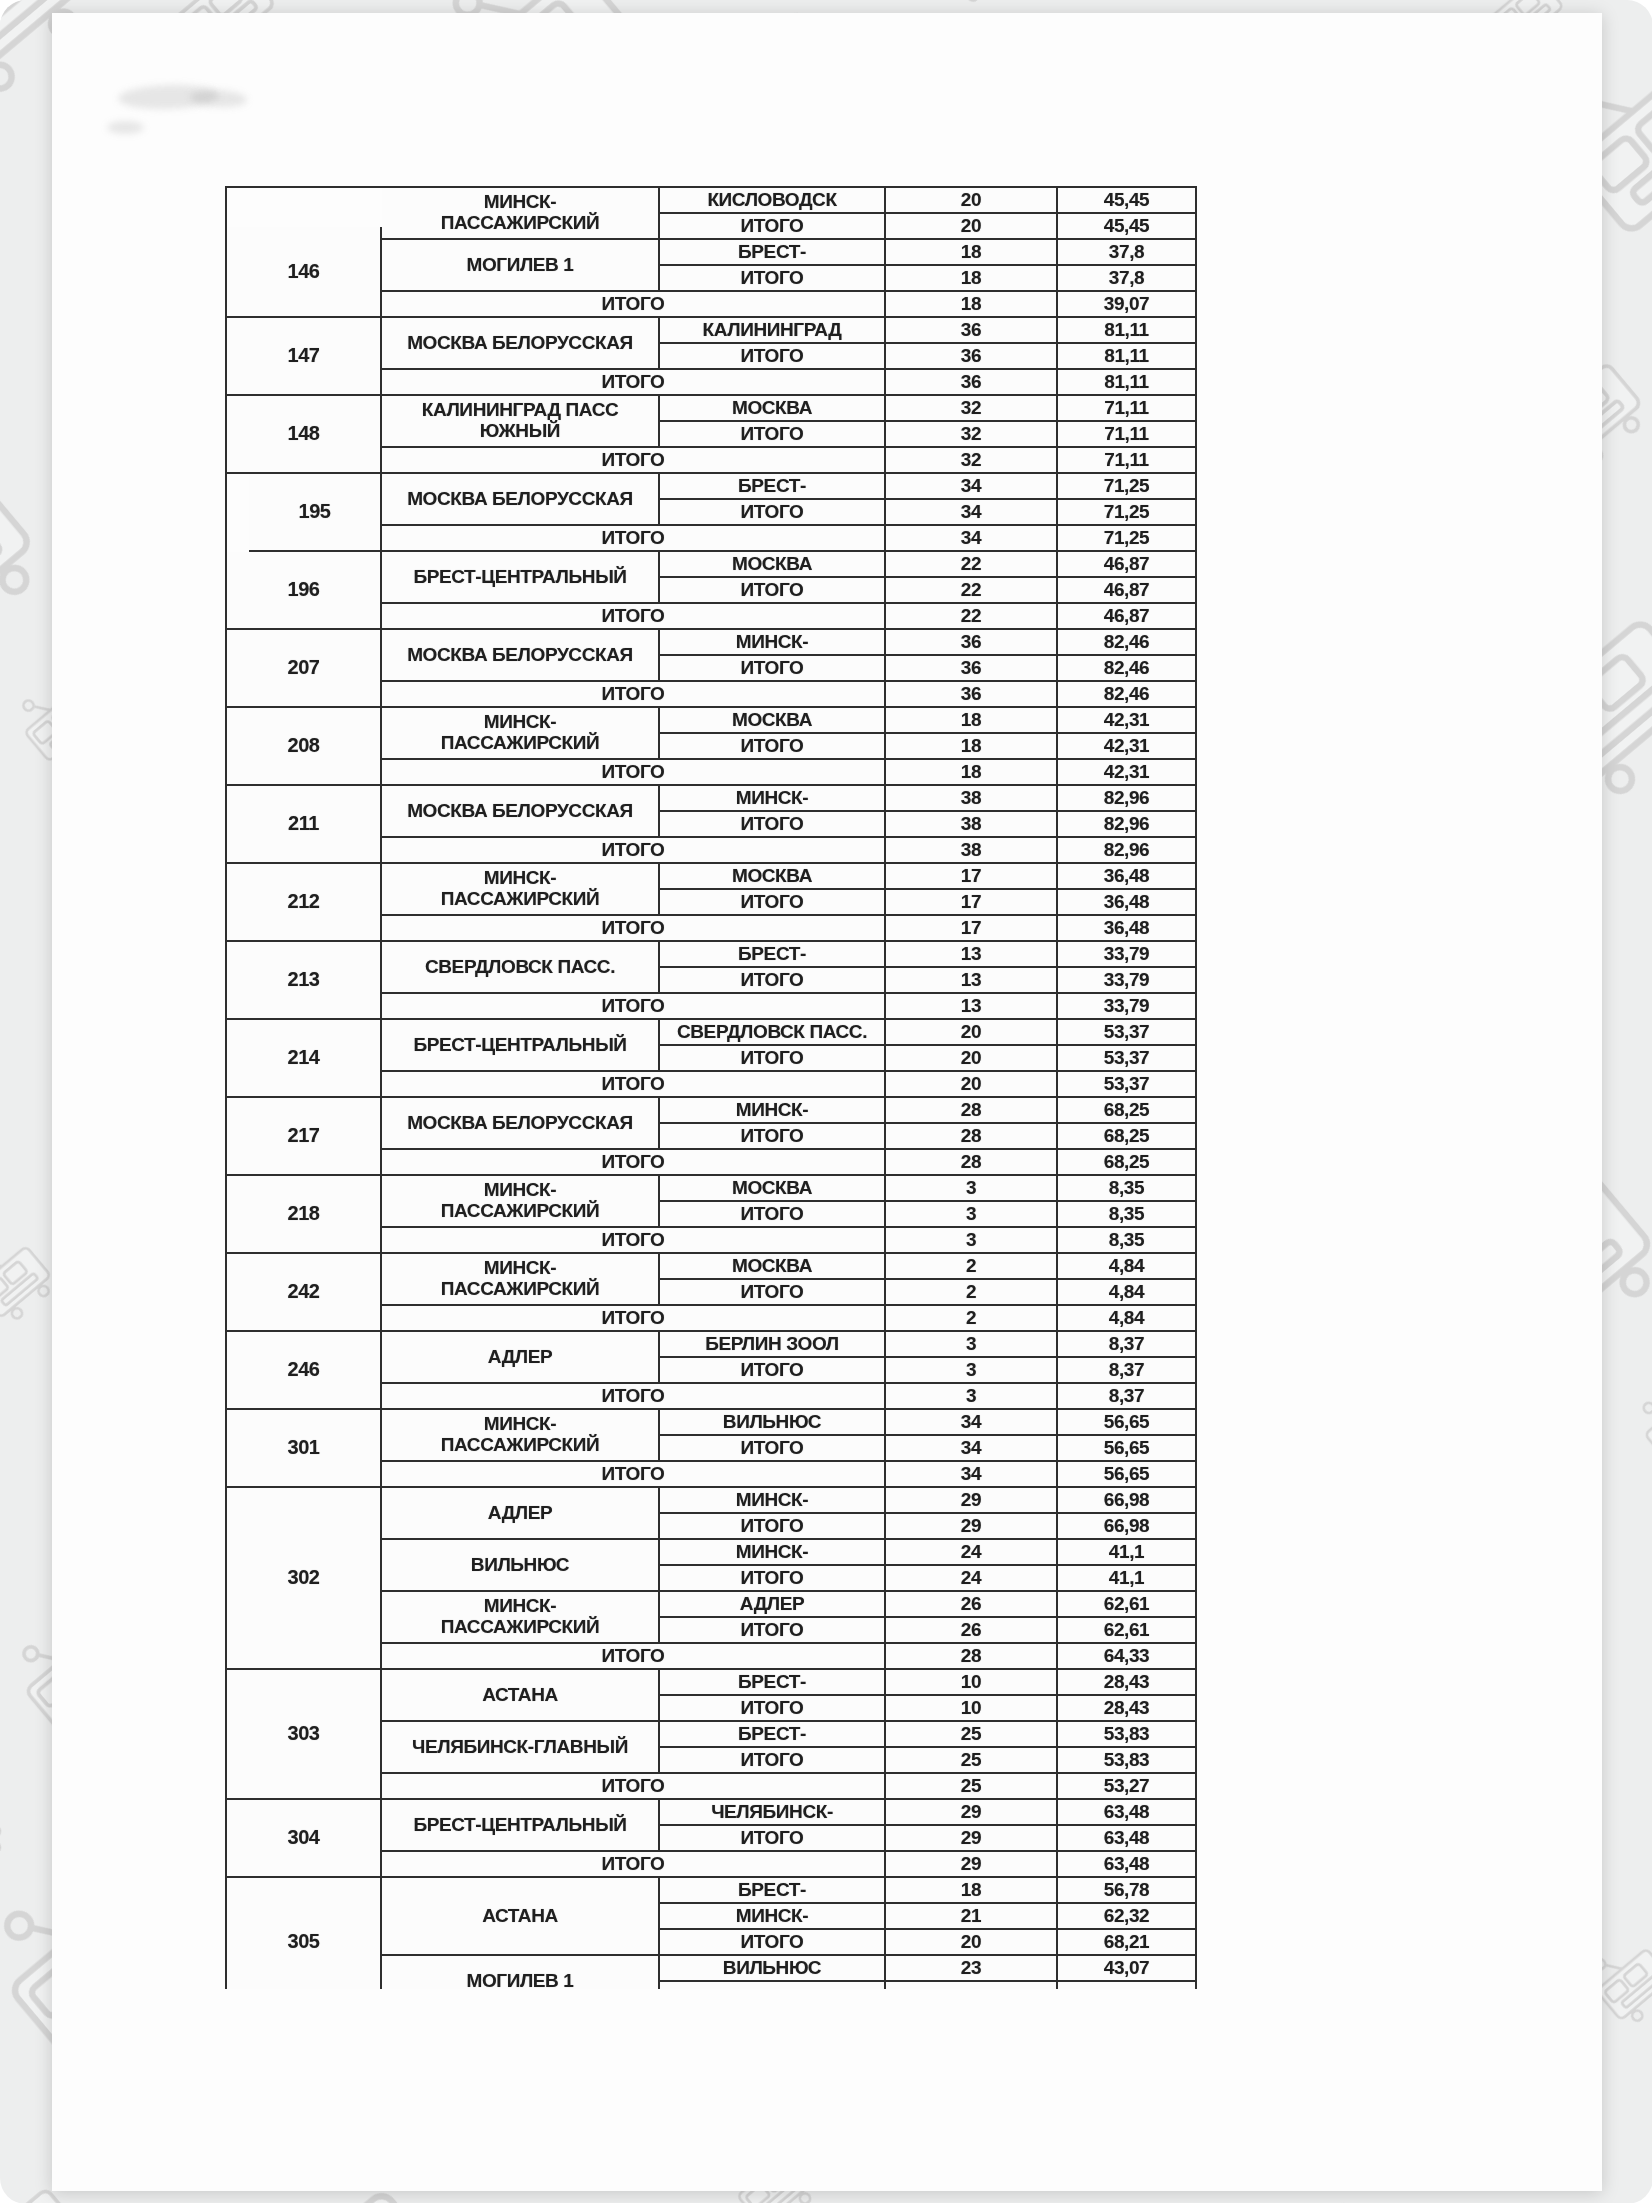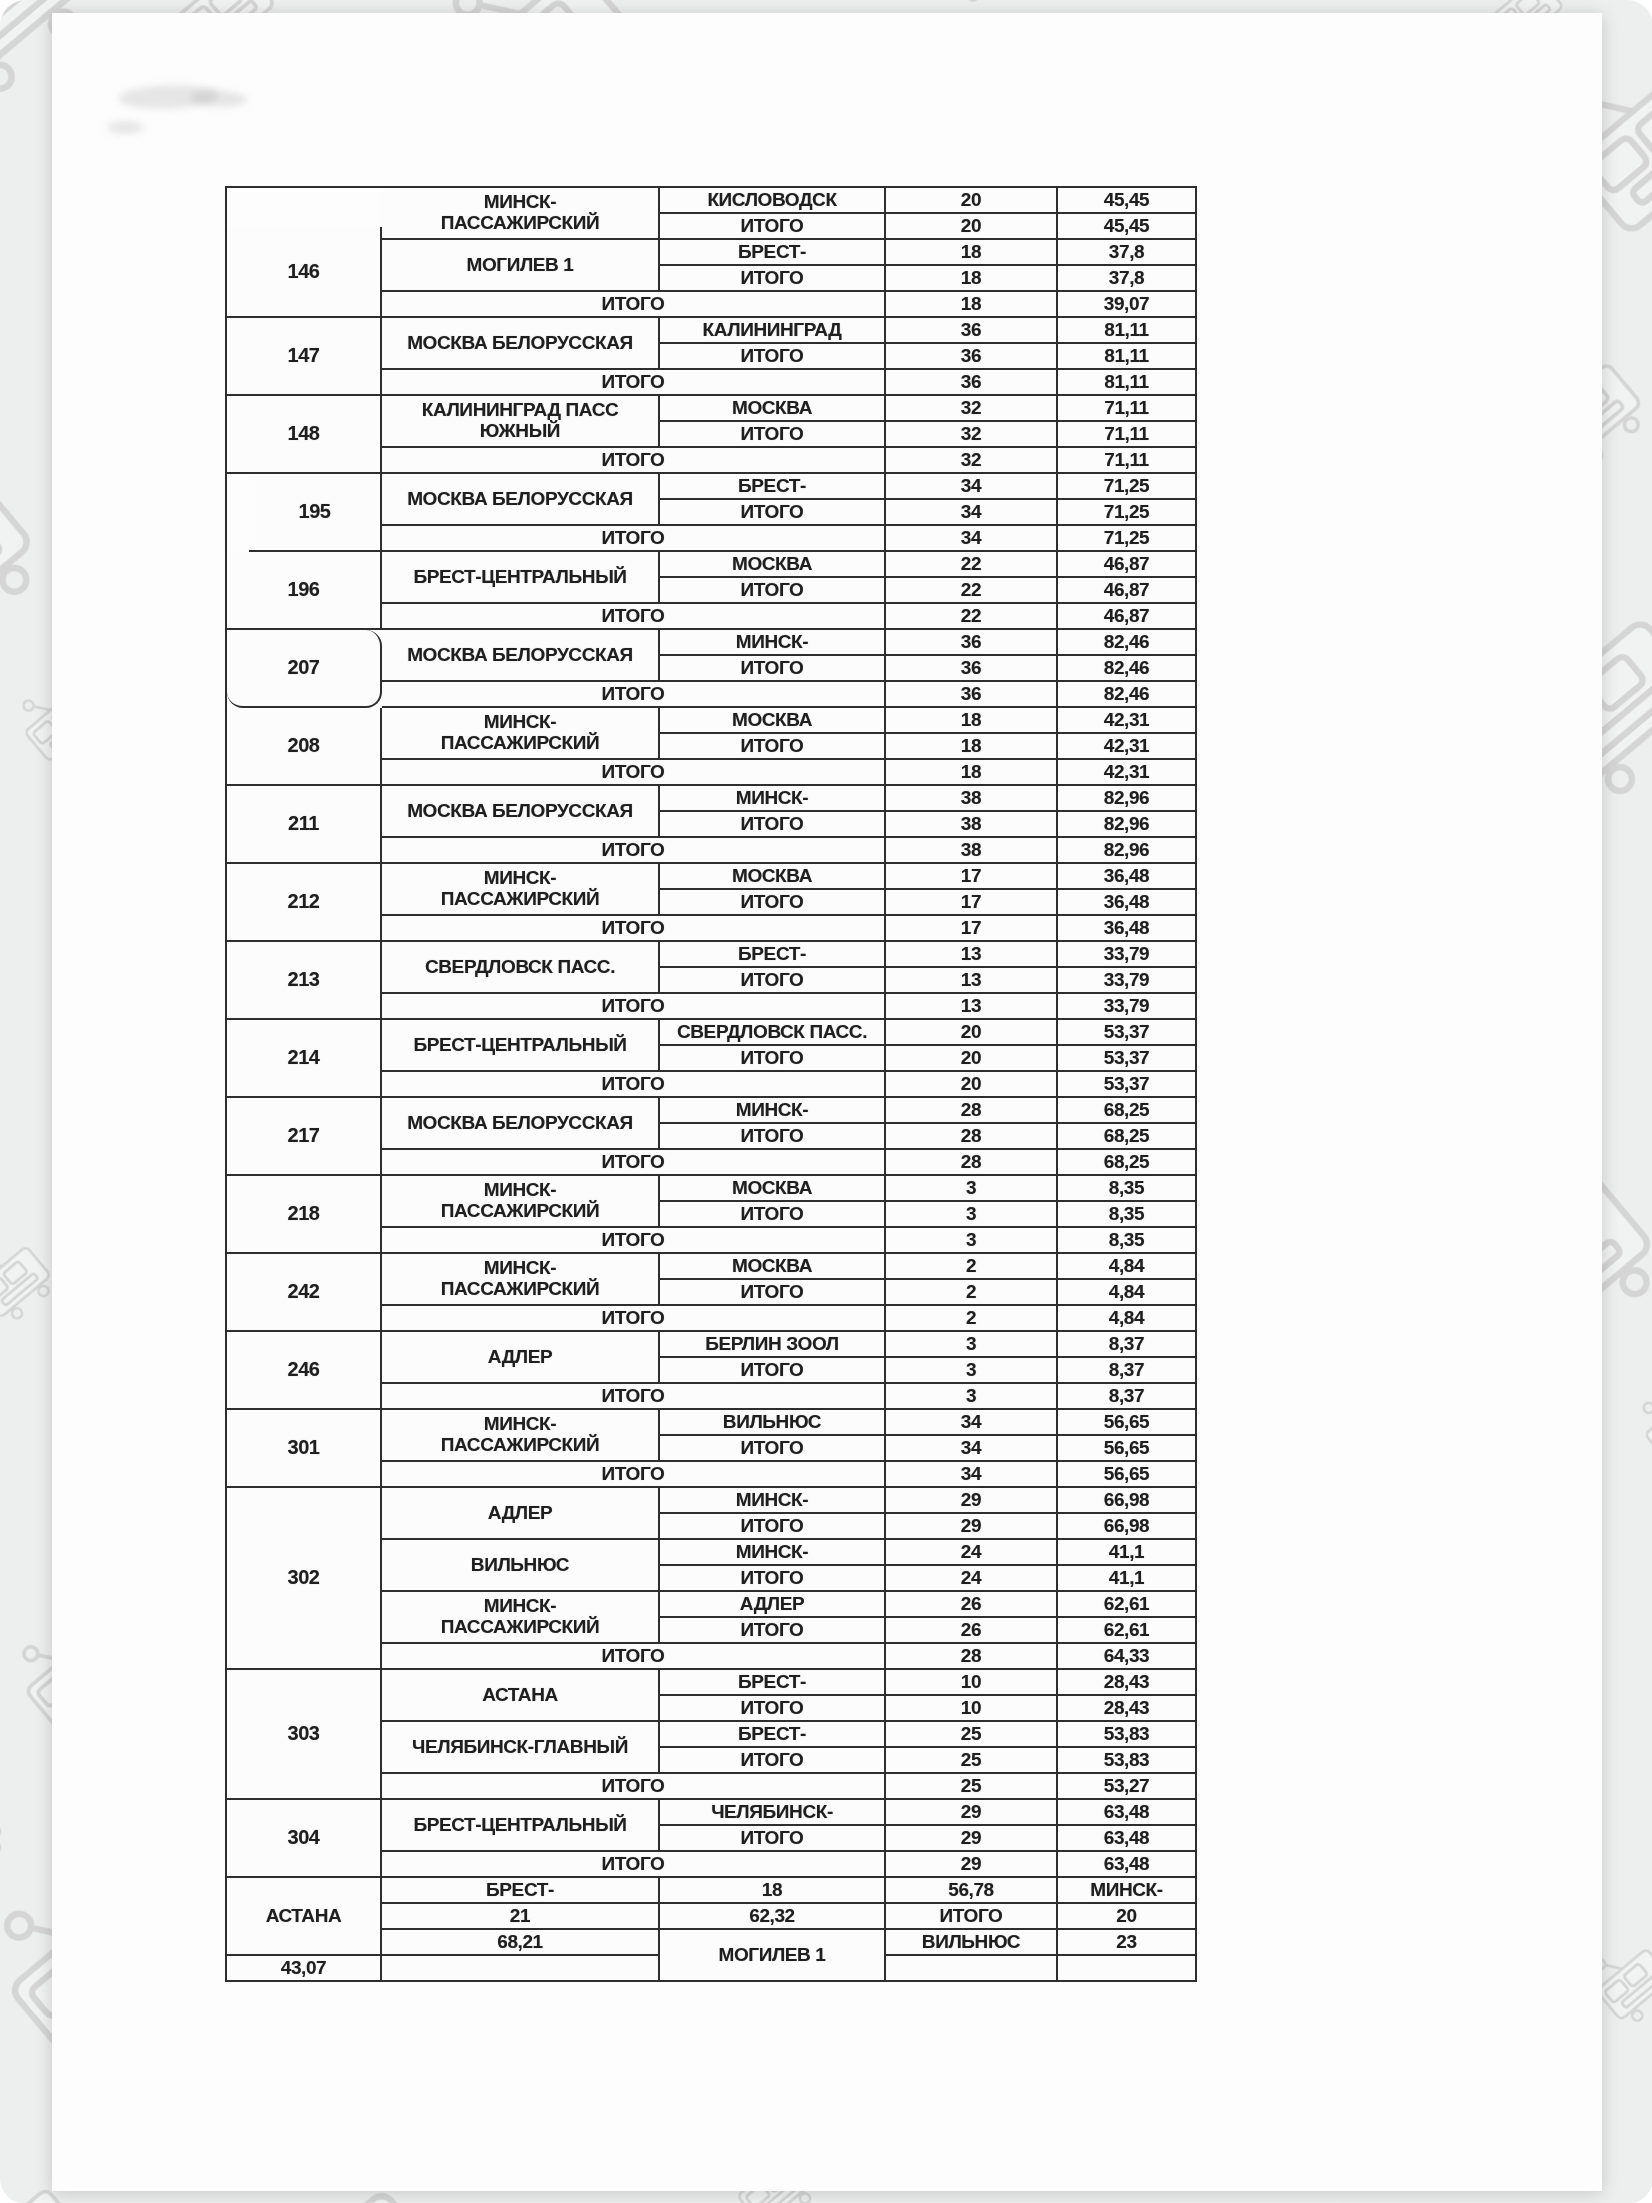--- a/index.html
+++ b/index.html
@@ -122,21 +122,21 @@
           <div class="c origin" style="grid-row: span 2;">БРЕСТ-ЦЕНТРАЛЬНЫЙ</div>
           <div class="c dest">МОСКВА</div>
           <div class="c val">22</div>
           <div class="c val">46,87</div>
           <div class="c dest">ИТОГО</div>
           <div class="c val">22</div>
           <div class="c val">46,87</div>
           <div class="c totlbl" style="grid-column: span 2;">ИТОГО</div>
           <div class="c val">22</div>
           <div class="c val">46,87</div>
-          <div class="c num" style="grid-row: span 3; border-radius: 16px;">207</div>
+          <div class="c num" style="grid-row: span 3;">207</div>
           <div class="c origin" style="grid-row: span 2;">МОСКВА БЕЛОРУССКАЯ</div>
           <div class="c dest">МИНСК-</div>
           <div class="c val">36</div>
           <div class="c val">82,46</div>
           <div class="c dest">ИТОГО</div>
           <div class="c val">36</div>
           <div class="c val">82,46</div>
           <div class="c totlbl" style="grid-column: span 2;">ИТОГО</div>
           <div class="c val">36</div>
           <div class="c val">82,46</div>
@@ -303,20 +303,21 @@
           <div class="c origin" style="grid-row: span 2;">БРЕСТ-ЦЕНТРАЛЬНЫЙ</div>
           <div class="c dest">ЧЕЛЯБИНСК-</div>
           <div class="c val">29</div>
           <div class="c val">63,48</div>
           <div class="c dest">ИТОГО</div>
           <div class="c val">29</div>
           <div class="c val">63,48</div>
           <div class="c totlbl" style="grid-column: span 2;">ИТОГО</div>
           <div class="c val">29</div>
           <div class="c val">63,48</div>
+          <div class="c num" style="grid-row: span 5;">305</div>
           <div class="c origin" style="grid-row: span 3;">АСТАНА</div>
           <div class="c dest">БРЕСТ-</div>
           <div class="c val">18</div>
           <div class="c val">56,78</div>
           <div class="c dest">МИНСК-</div>
           <div class="c val">21</div>
           <div class="c val">62,32</div>
           <div class="c dest">ИТОГО</div>
           <div class="c val">20</div>
           <div class="c val">68,21</div>

